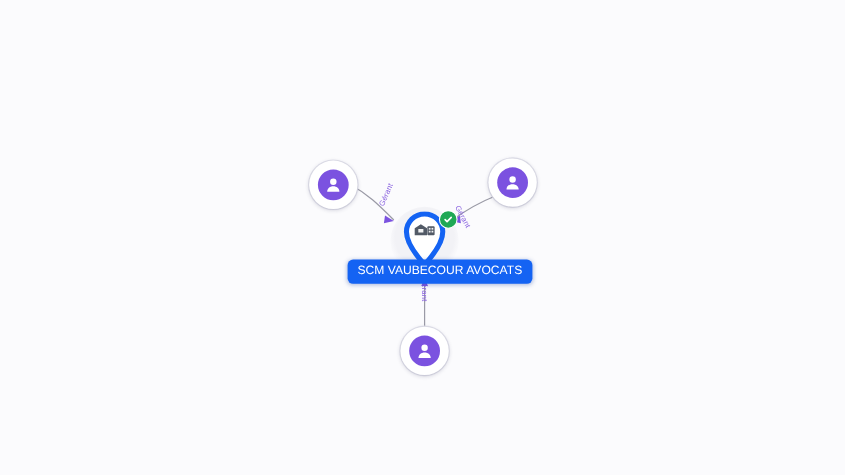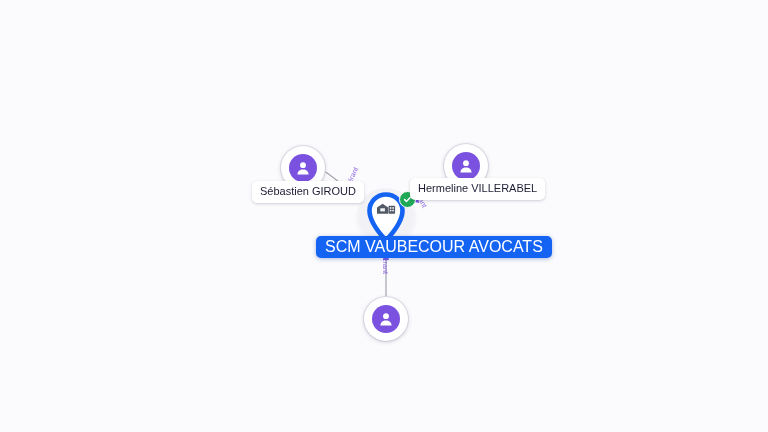--- a/index.html
+++ b/index.html
@@ -94,21 +94,21 @@
     white-space: nowrap;
     padding: 4px 8px 5px 8px;
     border-radius: 5px;
     box-shadow: 0 1px 3px rgba(40,40,80,0.22);
     z-index: 8;
   }
   .company-label {
     position: absolute;
     background: #1463f3;
     color: #ffffff;
-    font-size: 16px;
+    font-size: 11px;
     line-height: 13px;
     white-space: nowrap;
     padding: 4px 9px 5px 9px;
     border-radius: 5px;
     box-shadow: 0 1px 4px rgba(20,60,160,0.35);
     z-index: 9;
   }
 
   
   .edge-label {
@@ -158,31 +158,29 @@
   <div class="edge-label edge-label-vertical" style="left:389px; top:252px;">Gérant</div>
 
   <div class="person-node" style="left:281px; top:146px;">
     <div class="person-avatar">
       <svg width="18" height="18" viewBox="0 0 24 24" aria-hidden="true">
         <circle cx="12" cy="8.2" r="3.9" fill="#ffffff"></circle>
         <path d="M4.6 20.5c0-4.1 3.3-6.6 7.4-6.6s7.4 2.5 7.4 6.6z" fill="#ffffff"></path>
       </svg>
     </div>
   </div>
-  <div class="node-label" style="left:252px; top:181px;">Sébastien GIROUD</div>
 
   <div class="person-node" style="left:444px; top:144px;">
     <div class="person-avatar">
       <svg width="18" height="18" viewBox="0 0 24 24" aria-hidden="true">
         <circle cx="12" cy="8.2" r="3.9" fill="#ffffff"></circle>
         <path d="M4.6 20.5c0-4.1 3.3-6.6 7.4-6.6s7.4 2.5 7.4 6.6z" fill="#ffffff"></path>
       </svg>
     </div>
   </div>
-  <div class="node-label" style="left:410px; top:178px;">Hermeline VILLERABEL</div>
 
   <div class="person-node" style="left:364px; top:297px;">
     <div class="person-avatar">
       <svg width="18" height="18" viewBox="0 0 24 24" aria-hidden="true">
         <circle cx="12" cy="8.2" r="3.9" fill="#ffffff"></circle>
         <path d="M4.6 20.5c0-4.1 3.3-6.6 7.4-6.6s7.4 2.5 7.4 6.6z" fill="#ffffff"></path>
       </svg>
     </div>
   </div>
 

